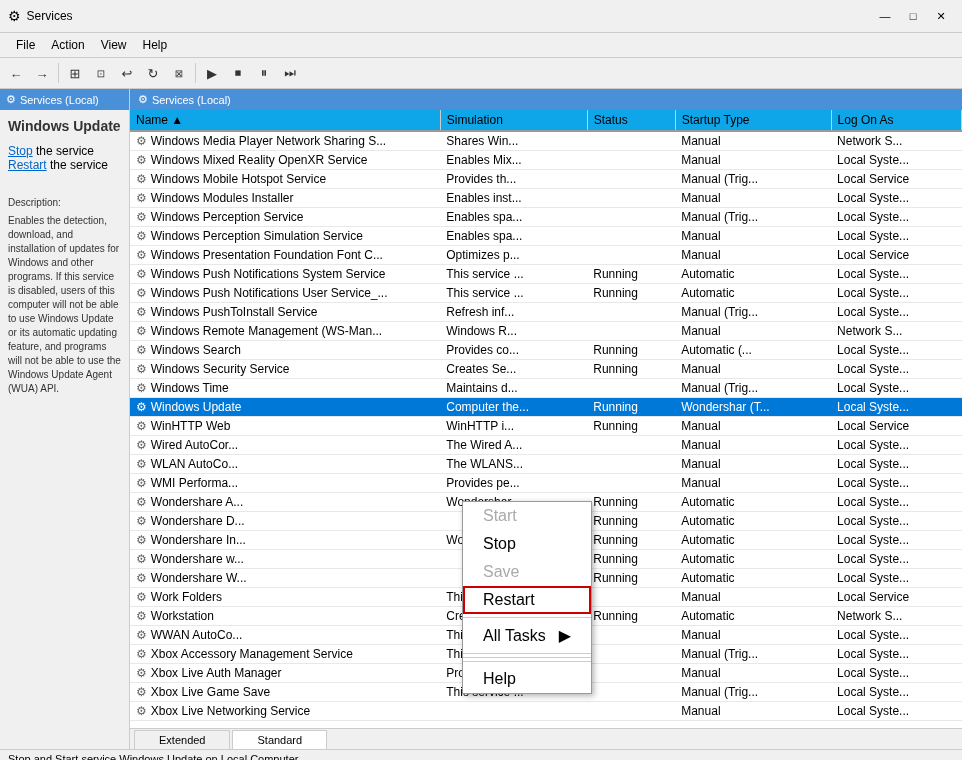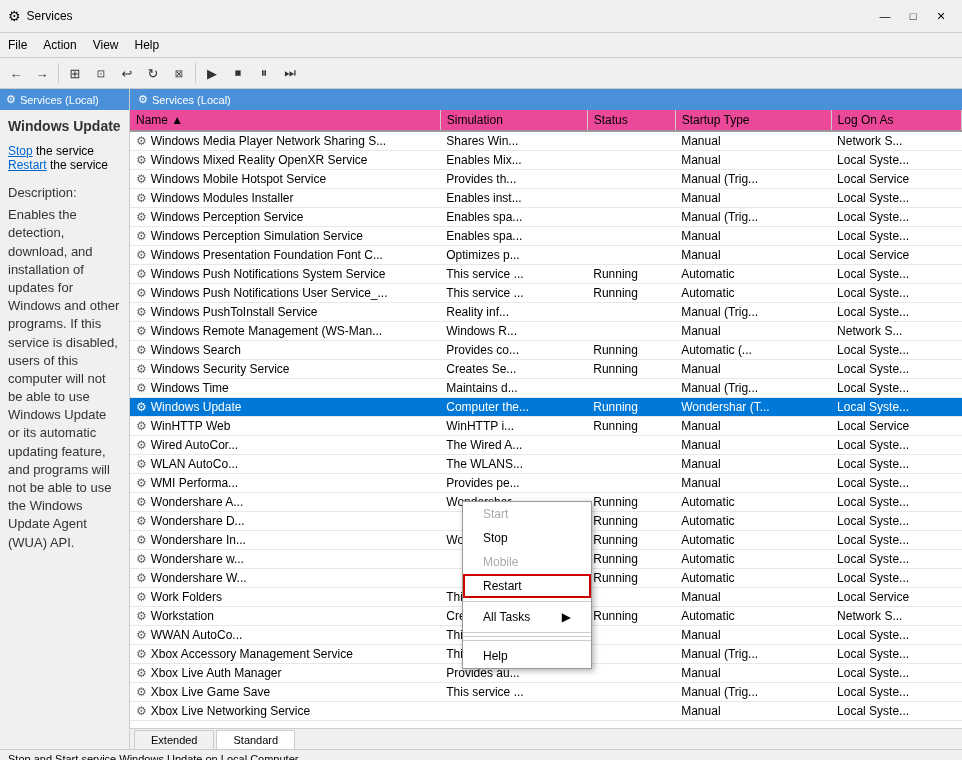--- a/index.html
+++ b/index.html
@@ -22,21 +22,21 @@
       border: none;
       cursor: pointer;
       font-size: 11px;
       display: flex; align-items: center; justify-content: center;
     }
 
     
     .menu-bar {
       display: flex;
       background: #f0f0f0;
-      padding: 2px 0;
+      padding: 2px 8px;
       border-bottom: 1px solid #ccc;
     }
     .menu-item {
       padding: 3px 8px;
       cursor: pointer;
       font-size: 12px;
     }
 
     
     .toolbar {
@@ -73,39 +73,39 @@
       color: white;
       padding: 4px 6px;
       font-size: 11px;
       display: flex;
       align-items: center;
       gap: 4px;
     }
     .left-nav-content { padding: 8px; }
     .left-nav-title { font-size: 14px; font-weight: bold; color: #333; margin-bottom: 10px; }
     .left-nav-link { color: #0066cc; text-decoration: underline; cursor: pointer; font-size: 12px; }
-    .left-nav-desc { font-size: 13px; color: #333; margin-top: 12px; line-height: 1.4; }
+    .left-nav-desc { font-size: 10px; color: #333; margin-top: 24px; line-height: 1.4; }
 
     
     .right-panel { flex: 1; display: flex; flex-direction: column; overflow: hidden; }
     .right-header {
       background: #4a90d9;
       color: white;
       padding: 4px 8px;
       font-size: 11px;
       display: flex;
       align-items: center;
       gap: 4px;
     }
 
     
     .services-table { flex: 1; overflow-y: auto; overflow-x: hidden; background: white; }
     table { width: 100%; border-collapse: collapse; font-size: 12px; }
     thead th {
-      background: #ec4899;
+      background: #0ea5e9;
       border-right: 1px solid #ccc;
       border-bottom: 2px solid #999;
       padding: 3px 6px;
       text-align: left;
       font-weight: normal;
       position: sticky; top: 0;
       cursor: pointer;
       white-space: nowrap;
     }
     tbody tr { border-bottom: 1px solid #e8e8e8; }
@@ -126,41 +126,41 @@
     }
 
     
     .tab-bar {
       border-top: 1px solid #ccc;
       background: #f0f0f0;
       display: flex;
       padding: 0 4px;
     }
     .tab {
-      padding: 3px 16px;
+      padding: 3px 24px;
       border: 1px solid #ccc;
       border-bottom: none;
       background: white;
       font-size: 11px;
       cursor: pointer;
       margin-right: 2px;
       position: relative;
       top: 1px;
     }
     .tab.active { background: #f0f0f0; border-bottom: 1px solid #f0f0f0; }
 
     
     .context-menu {
       position: absolute;
       background: white;
       border: 1px solid #999;
       box-shadow: 2px 2px 6px rgba(0,0,0,0.3);
       z-index: 100;
       min-width: 130px;
-      font-size: 12px;
+      font-size: 16px;
     }
     .context-menu-item {
       padding: 5px 20px;
       cursor: pointer;
       display: flex;
       align-items: center;
       justify-content: space-between;
     }
     .context-menu-item.disabled { color: #aaa; cursor: default; }
     .context-menu-item.bold-item { font-weight: bold; }
@@ -311,21 +311,21 @@
             </tr>
             <tr>
               <td><span class="service-icon"><span class="gear-icon">⚙</span>Windows Push Notifications User Service_...</span></td>
               <td>This service ...</td>
               <td>Running</td>
               <td>Automatic</td>
               <td>Local Syste...</td>
             </tr>
             <tr>
               <td><span class="service-icon"><span class="gear-icon">⚙</span>Windows PushToInstall Service</span></td>
-              <td>Reality inf...</td>
+              <td>Refresh inf...</td>
               <td></td>
               <td>Manual (Trig...</td>
               <td>Local Syste...</td>
             </tr>
             <tr>
               <td><span class="service-icon"><span class="gear-icon">⚙</span>Windows Remote Management (WS-Man...</span></td>
               <td>Windows R...</td>
               <td></td>
               <td>Manual</td>
               <td>Network S...</td>
@@ -477,21 +477,21 @@
     <div class="tab-bar">
       <div class="tab active">Extended</div>
       <div class="tab">Standard</div>
     </div>
   </div>
 
   <div class="context-menu-wrapper">
     <div class="context-menu">
       <div class="context-menu-item disabled">Start</div>
       <div class="context-menu-item">Stop</div>
-      <div class="context-menu-item disabled">Mobile</div>
+      <div class="context-menu-item disabled">Save</div>
       <div class="context-menu-item highlighted" style="outline: 2px solid #cc0000; outline-offset: -2px; background: white;">Restart</div>
       <div class="context-menu-sep"></div>
       <div class="context-menu-item" style="justify-content: space-between;">
         <span>All Tasks</span>
           <span>▶</span>
       </div>
       <div class="context-menu-sep"></div>
       <div class="context-menu-sep"></div>
       <div class="context-menu-sep"></div>
       <div class="context-menu-item">Help</div>

